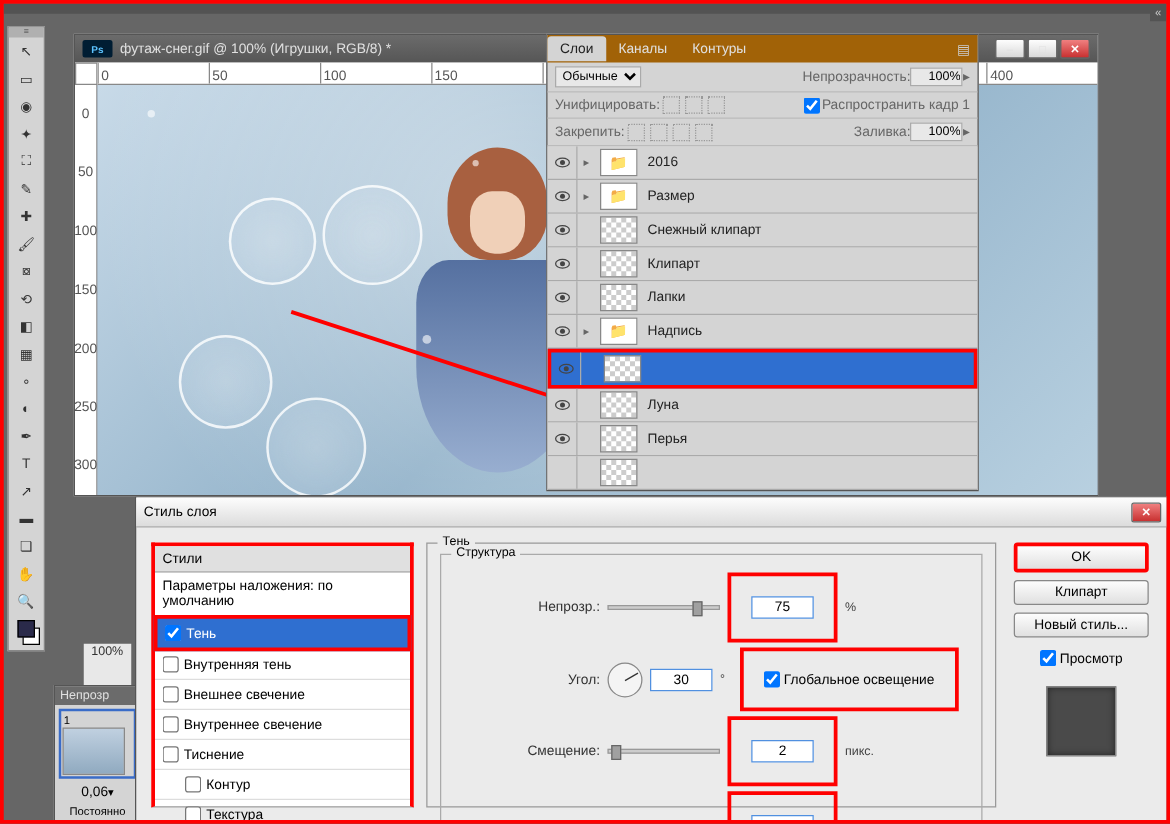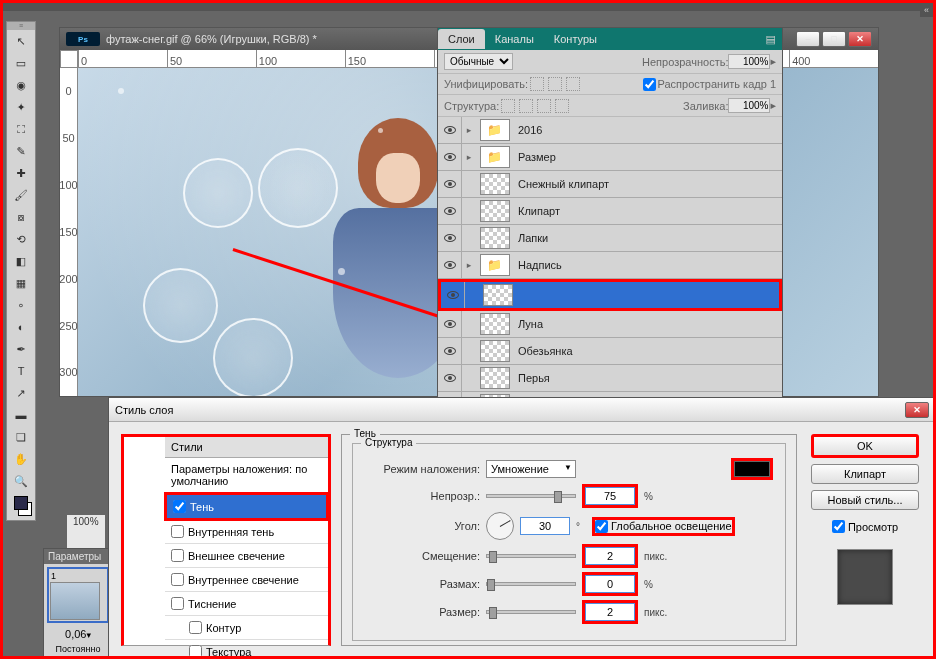--- a/index.html
+++ b/index.html
@@ -14,21 +14,21 @@
 .tools { position: absolute; top: 18px; left: 3px; width: 30px; background: #d4d4d4; border: 1px solid #888; display: flex; flex-direction: column; }
 .tools-grip { height: 8px; background: #b0b0b0; text-align: center; font-size: 7px; color: #666; }
 .tool { width: 28px; height: 22px; display: flex; align-items: center; justify-content: center; color: #333; cursor: pointer; }
 .swatches { padding: 4px; display: flex; flex-direction: column; align-items: center; }
 .swatch-fg { width: 14px; height: 14px; background: #2a2a4a; border: 1px solid #000; position: relative; z-index: 2; }
 .swatch-bg { width: 14px; height: 14px; background: #fff; border: 1px solid #000; margin-top: -8px; margin-left: 8px; }
 
 
 .doc-window { position: absolute; top: 24px; left: 56px; width: 820px; height: 370px; background: #e8e8e8; border: 1px solid #555; }
 .doc-titlebar { height: 22px; background: linear-gradient(#6b6b6b,#565656); display: flex; align-items: center; padding: 0 6px; color: #e0e0e0; }
-.doc-titlebar .ps-icon { width: 34px; height: 14px; background: #001d33; color: #5cc3ff; display: flex; align-items: center; justify-content: center; font-size: 8px; font-weight: bold; margin-right: 6px; border-radius: 2px; }
+.doc-titlebar .ps-icon { width: 24px; height: 14px; background: #001d33; color: #5cc3ff; display: flex; align-items: center; justify-content: center; font-size: 8px; font-weight: bold; margin-right: 6px; border-radius: 2px; }
 .doc-titlebar .win-controls { margin-left: auto; display: flex; gap: 2px; }
 .win-btn { width: 24px; height: 16px; background: linear-gradient(#fdfdfd,#d8d8d8); border: 1px solid #666; border-radius: 2px; display: flex; align-items: center; justify-content: center; font-size: 9px; }
 .win-btn.close { background: linear-gradient(#f08080,#c83030); color: #fff; font-weight: bold; }
 
 .doc-body { position: relative; height: calc(100% - 22px); background: #535353; }
 .ruler-corner { position: absolute; top: 0; left: 0; width: 18px; height: 18px; background: #fff; border: 1px solid #888; }
 .ruler-h { position: absolute; top: 0; left: 18px; right: 0; height: 18px; background: #fff; border-bottom: 1px solid #888; display: flex; align-items: center; font-size: 8px; color: #555; overflow: hidden; }
 .ruler-v { position: absolute; top: 18px; left: 0; width: 18px; bottom: 0; background: #fff; border-right: 1px solid #888; display: flex; flex-direction: column; justify-content: space-around; align-items: center; font-size: 8px; color: #555; }
 .canvas-area { position: absolute; top: 18px; left: 18px; right: 0; bottom: 0; background: #a8c0d8; overflow: hidden; }
 .canvas-img { width: 100%; height: 100%; background:
@@ -43,21 +43,21 @@
 .girl-figure { position: absolute; top: 50px; left: 245px; width: 150px; height: 280px; }
 .girl-head { width: 80px; height: 90px; background: #a86040; border-radius: 50% 50% 40% 40%; margin: 0 auto; position: relative; }
 .girl-face { position: absolute; top: 35px; left: 18px; width: 44px; height: 50px; background: #f0d0b8; border-radius: 40% 40% 45% 45%; }
 .girl-dress { width: 130px; height: 170px; background: linear-gradient(#5570a0, #98aed0); margin: 0 auto; border-radius: 20% 20% 50% 50%; }
 .snow-spot { position: absolute; background: rgba(255,255,255,0.6); border-radius: 50%; }
 .zoom-label { position: absolute; bottom: -14px; left: 0; font-size: 10px; color: #333; background: #e8e8e8; padding: 1px 6px; }
 .arrow-line { position: absolute; top: 180px; left: 155px; width: 280px; height: 3px; background: red; transform-origin: left center; transform: rotate(18deg); }
 
 
 .layers-panel { position: absolute; top: 24px; left: 434px; width: 346px; background: #d4d4d4; border: 1px solid #555; z-index: 5; }
-.panel-tabs { height: 22px; background: #0f766e; display: flex; align-items: center; }
+.panel-tabs { height: 22px; background: #a16207; display: flex; align-items: center; }
 .panel-tab { padding: 4px 10px; color: #e0e0e0; cursor: pointer; }
 .panel-tab.active { background: #d4d4d4; color: #222; border-radius: 3px 3px 0 0; }
 .panel-menu-icon { margin-left: auto; padding: 0 6px; color: #ccc; cursor: pointer; }
 .panel-row { display: flex; align-items: center; padding: 3px 6px; font-size: 10px; color: #666; border-bottom: 1px solid #bbb; }
 .panel-row select { font-size: 10px; background: #e8e8e8; border: 1px solid #aaa; padding: 1px; }
 .panel-row input[type=text] { width: 42px; font-size: 10px; background: #e8e8e8; border: 1px solid #aaa; text-align: right; padding: 1px; }
 .mini-icon { width: 14px; height: 14px; border: 1px dotted #999; margin: 0 2px; }
 .checkbox-small { margin: 0 2px; }
 
 .layer-list { max-height: 280px; overflow-y: auto; background: #cccccc; }
@@ -78,42 +78,42 @@
 .anim-frame { border: 2px solid #3a6cc8; margin: 3px; padding: 1px; }
 .anim-thumb { width: 50px; height: 38px; background: linear-gradient(#c0d0e0,#90aac0); border: 1px solid #888; }
 .anim-time { text-align: center; font-size: 9px; padding: 2px; }
 
 
 .dialog { position: absolute; top: 394px; left: 105px; width: 828px; height: 262px; background: #ebebeb; border: 1px solid #555; z-index: 10; }
 .dlg-titlebar { height: 24px; background: linear-gradient(#fdfdfd,#dcdcdc); border-bottom: 1px solid #aaa; display: flex; align-items: center; padding: 0 6px; }
 .dlg-titlebar .win-controls { margin-left: auto; }
 .dlg-body { display: flex; height: calc(100% - 24px); padding: 12px; gap: 10px; }
 
-.style-list { width: 210px; border: 1px solid #999; background: #fff; display: flex; flex-direction: column; border-top: 3px solid red; border-left: 3px solid red; border-right: 3px solid red; padding-left: 41px; }
+.style-list { width: 210px; border: 1px solid #999; background: #fff; display: flex; flex-direction: column; border-top: 3px solid red; border-left: 3px solid red; border-right: 3px solid red; }
 .style-header { background: #e0e0e0; padding: 4px 6px; border-bottom: 1px solid #aaa; }
 .style-row { padding: 5px 6px; border-bottom: 1px solid #ddd; display: flex; align-items: center; gap: 4px; cursor: pointer; }
 .style-row.selected { background: #2f6fd0; color: #fff; border: 3px solid red; margin: -1px; }
 .style-row .indent { width: 14px; }
 .style-row input[type=checkbox] { margin: 0; }
 
 .style-content { flex: 1; border: 1px solid #999; padding: 8px 10px; position: relative; }
 .box-label { position: absolute; top: -7px; left: 8px; background: #ebebeb; padding: 0 4px; font-size: 10px; }
 .fieldset { border: 1px solid #aaa; padding: 10px 12px 12px; margin-bottom: 8px; position: relative; }
 .field-row { display: flex; align-items: center; margin: 4px 0; gap: 6px; }
 .field-label { width: 115px; text-align: right; color: #333; }
 .slider { width: 90px; height: 4px; background: #ccc; border: 1px solid #999; position: relative; }
 .slider-thumb { position: absolute; top: -4px; width: 8px; height: 12px; background: #a0a0a0; border: 1px solid #666; }
 .num-input { width: 50px; border: 1px solid #5090e0; padding: 2px; text-align: center; background: #fff; }
 .unit { font-size: 10px; color: #444; }
 .color-swatch { width: 36px; height: 16px; background: #000; border: 1px solid #666; }
 .blend-select { border: 1px solid #888; padding: 2px 16px 2px 4px; background: #fff; position: relative; }
 .blend-select::after { content: '▼'; position: absolute; right: 3px; font-size: 8px; }
 .angle-wheel { width: 28px; height: 28px; border: 1px solid #888; border-radius: 50%; position: relative; background: #f4f4f4; }
 .angle-wheel::after { content: ''; position: absolute; top: 13px; left: 13px; width: 12px; height: 1px; background: #333; transform: rotate(-30deg); transform-origin: left; }
-.highlight-box { border: 3px solid red; padding: 0; }
+.highlight-box { border: 3px solid red; padding: 16px; }
 
 .dlg-buttons { width: 116px; display: flex; flex-direction: column; gap: 6px; align-items: center; }
 .dlg-btn { width: 108px; padding: 3px; background: linear-gradient(#fdfdfd,#e0e0e0); border: 1px solid #888; border-radius: 3px; cursor: pointer; text-align: center; }
 .dlg-btn.ok { border: 3px solid red; }
 .preview-swatch { width: 56px; height: 56px; background: #4a4a4a; border: 1px solid #888; margin-top: 10px; box-shadow: inset 0 0 6px rgba(0,0,0,0.5); }
 
 .ruler-tick { border-left: 1px solid #888; padding-left: 2px; height: 100%; display: flex; align-items: flex-end; flex: 1; }
 </style>
 </head>
 <body>
@@ -148,21 +148,21 @@
   <div class="tool">🔍</div>
   <div class="swatches">
     <div class="swatch-fg"></div>
     <div class="swatch-bg"></div>
   </div>
 </div>
 
 <div class="doc-window">
   <div class="doc-titlebar">
     <div class="ps-icon">Ps</div>
-    <span>футаж-снег.gif @ 66% (Игрушки, RGB/8) *</span>
+    <span>футаж-снег.gif @ 100% (Игрушки, RGB/8) *</span>
     <div class="win-controls">
       <div class="win-btn">–</div>
       <div class="win-btn">□</div>
       <div class="win-btn close">✕</div>
     </div>
   </div>
   <div class="doc-body">
     <div class="ruler-corner"></div>
     <div class="ruler-h">
       <div class="ruler-tick">0</div>
@@ -223,21 +223,21 @@
   <div class="panel-row">
     <span>Унифицировать:</span>
     <div class="mini-icon"></div>
     <div class="mini-icon"></div>
     <div class="mini-icon"></div>
     <span style="flex:1"></span>
     <input type="checkbox" checked="" class="checkbox-small" style="">
     <span>Распространить кадр 1</span>
   </div>
   <div class="panel-row">
-    <span>Структура:</span>
+    <span>Закрепить:</span>
     <div class="mini-icon"></div>
     <div class="mini-icon"></div>
     <div class="mini-icon"></div>
     <div class="mini-icon"></div>
     <span style="flex:1"></span>
     <span>Заливка:</span>
     <input type="text" value="100%" style="">
     <span>▸</span>
   </div>
   <div class="layer-list" id="layer-list">
@@ -303,40 +303,32 @@
         <span class="layer-expand"></span>
         <div class="layer-thumb"></div>
         <div class="layer-name">Луна</div>
       </div>
       <div class="layer-item">
         <div class="layer-vis">
           <div class="eye-icon"></div>
         </div>
         <span class="layer-expand"></span>
         <div class="layer-thumb"></div>
-        <div class="layer-name">Обезьянка</div>
-      </div>
-      <div class="layer-item">
-        <div class="layer-vis">
-          <div class="eye-icon"></div>
-        </div>
-        <span class="layer-expand"></span>
-        <div class="layer-thumb"></div>
         <div class="layer-name">Перья</div>
       </div>
       <div class="layer-item">
         <div class="layer-vis"></div>
         <span class="layer-expand"></span>
         <div class="layer-thumb"></div>
       </div>
     </div>
 </div>
 
 <div class="anim-panel">
-  <div class="anim-title">Параметры</div>
+  <div class="anim-title">Непрозр</div>
   <div class="anim-frame">
     <div style="font-size:9px;padding:1px">1</div>
     <div class="anim-thumb"></div>
   </div>
   <div class="anim-time"><span>0,06</span>▾</div>
   <div class="anim-time">Постоянно</div>
 </div>
 
 <div class="dialog">
   <div class="dlg-titlebar">
@@ -382,27 +374,20 @@
             <input type="checkbox" style="">
             <span>Текстура</span>
           </div>
         </div>
     </div>
 
     <div class="style-content">
       <div class="box-label">Тень</div>
       <div class="fieldset">
         <div class="box-label">Структура</div>
-        <div class="field-row">
-          <div class="field-label">Режим наложения:</div>
-          <div class="blend-select" style="width:90px">Умножение</div>
-          <div class="highlight-box" style="margin-left:auto">
-              <div class="color-swatch"></div>
-            </div>
-        </div>
         <div class="field-row">
           <div class="field-label">Непрозр.:</div>
           <div class="slider">
               <div class="slider-thumb" style="left:67px"></div>
             </div>
           <div class="highlight-box"><input class="num-input" value="75" style=""></div>
           <span class="unit">%</span>
         </div>
         <div class="field-row">
           <div class="field-label">Угол:</div>

